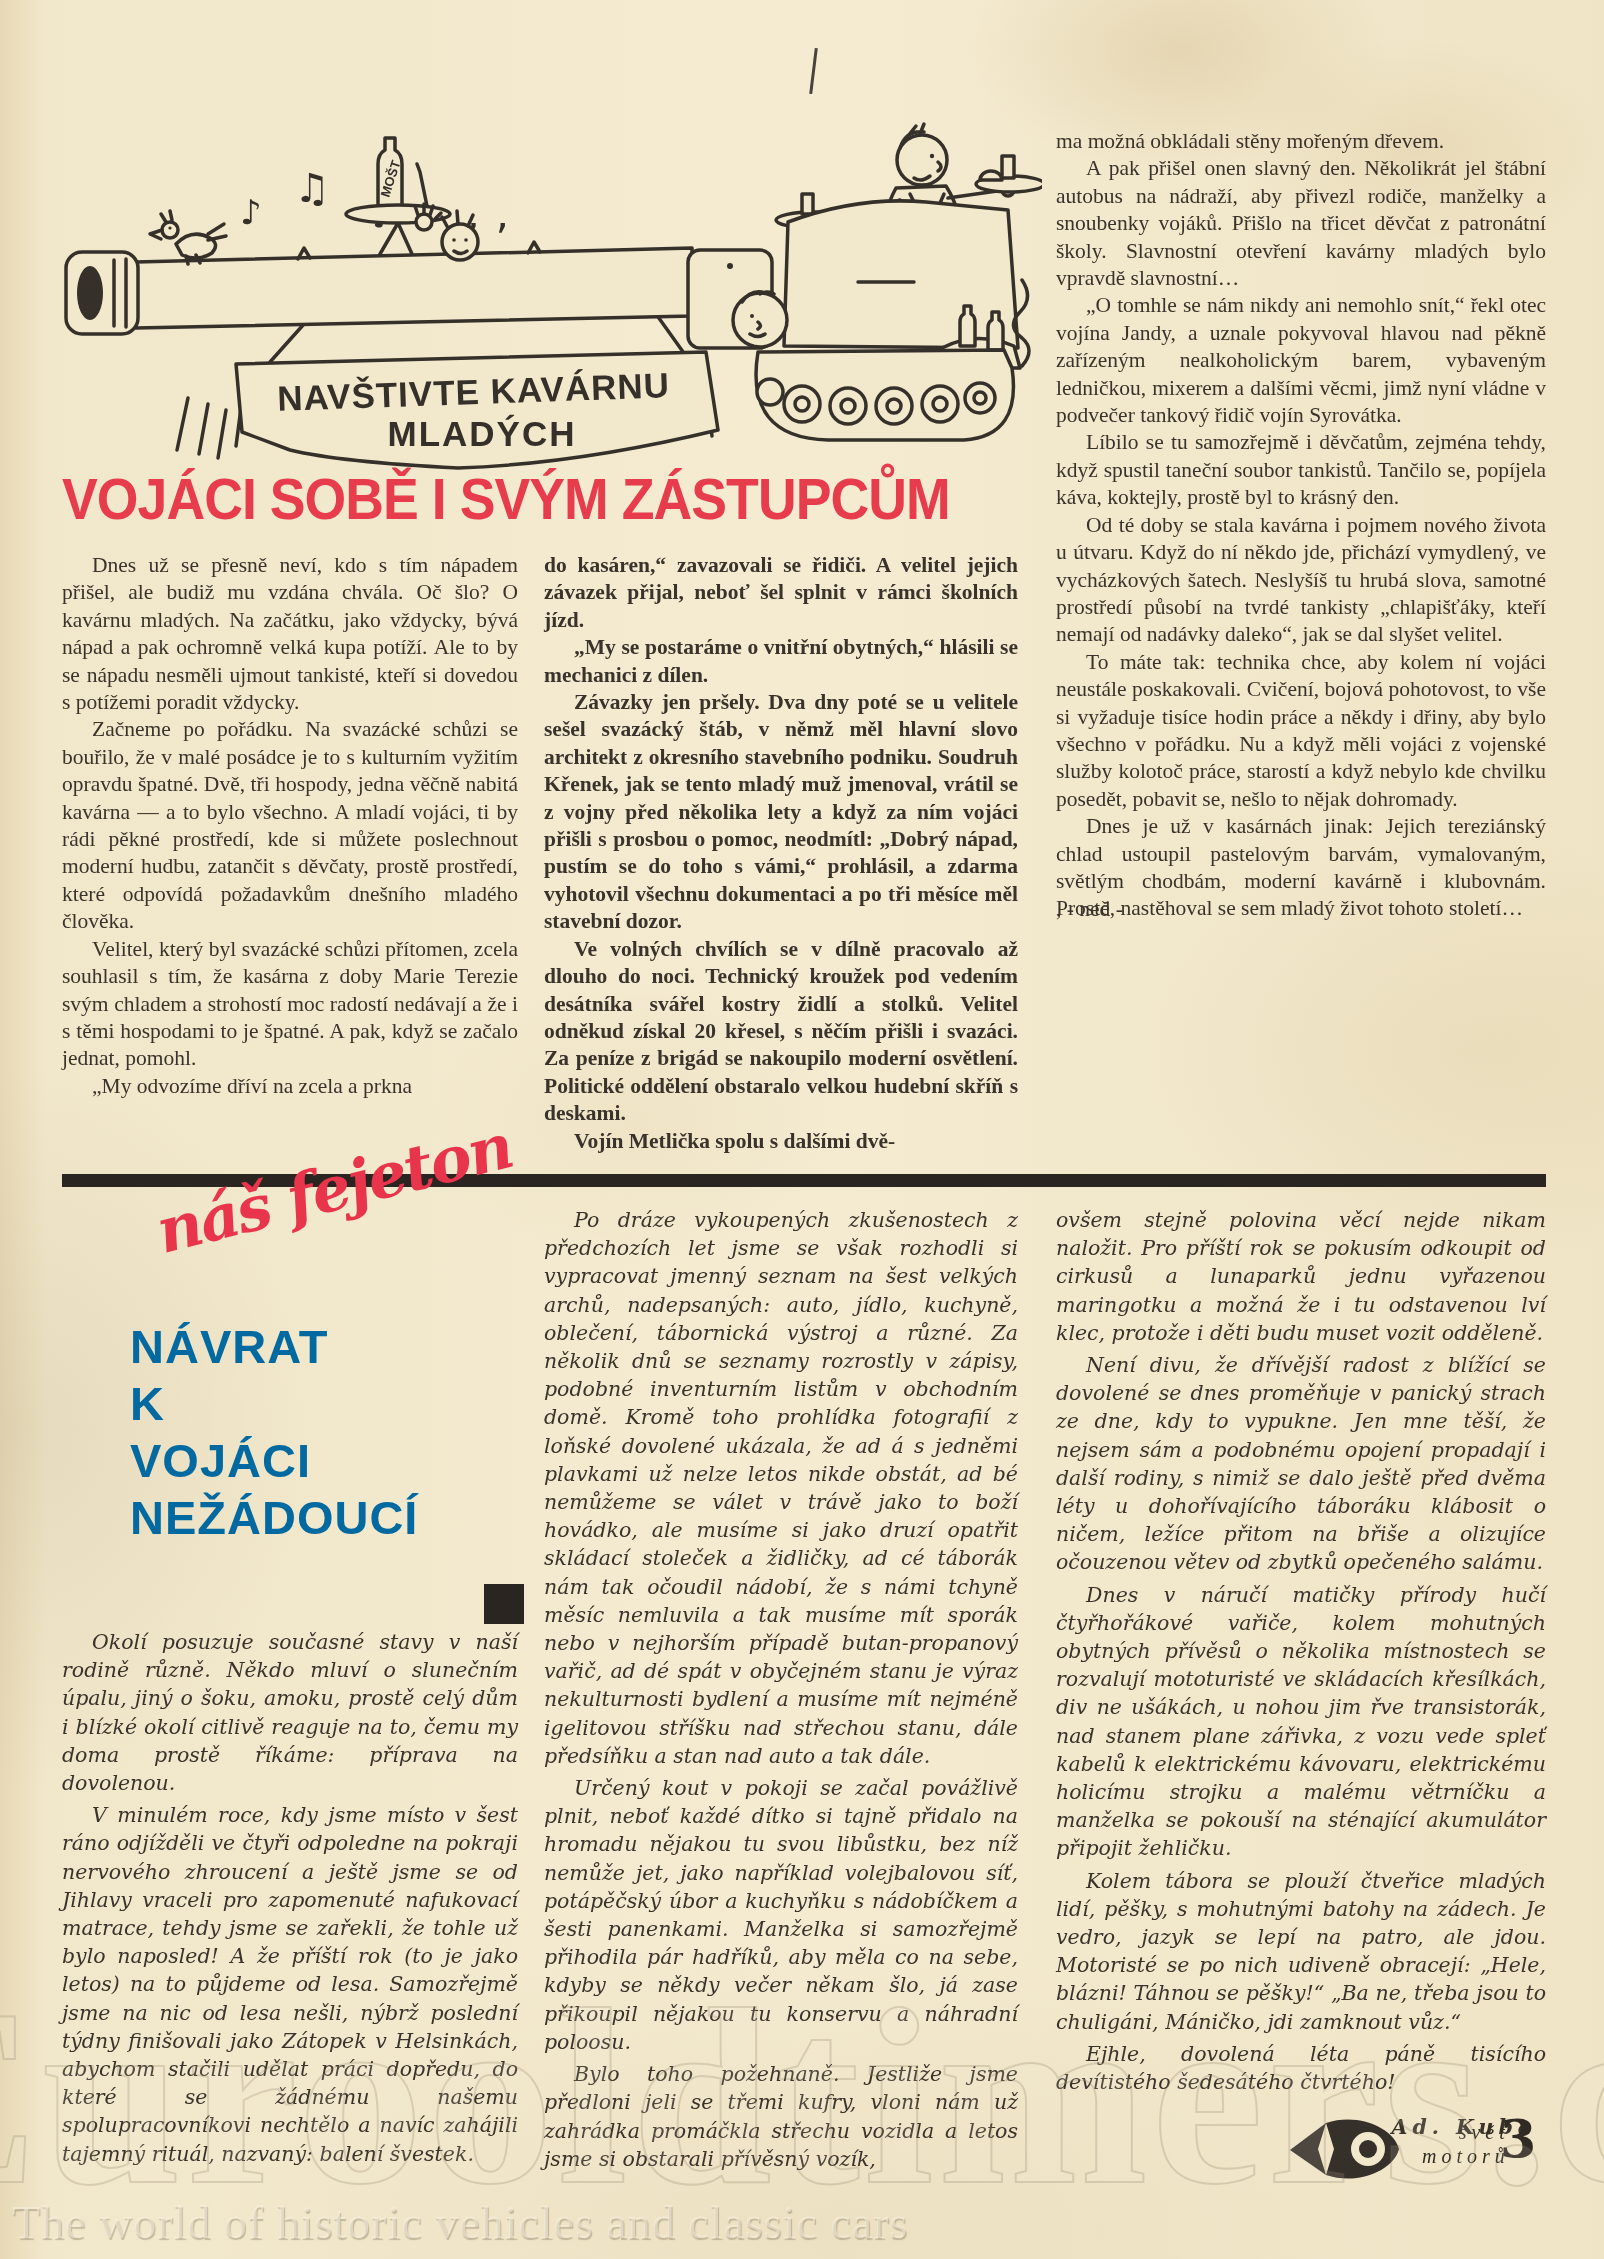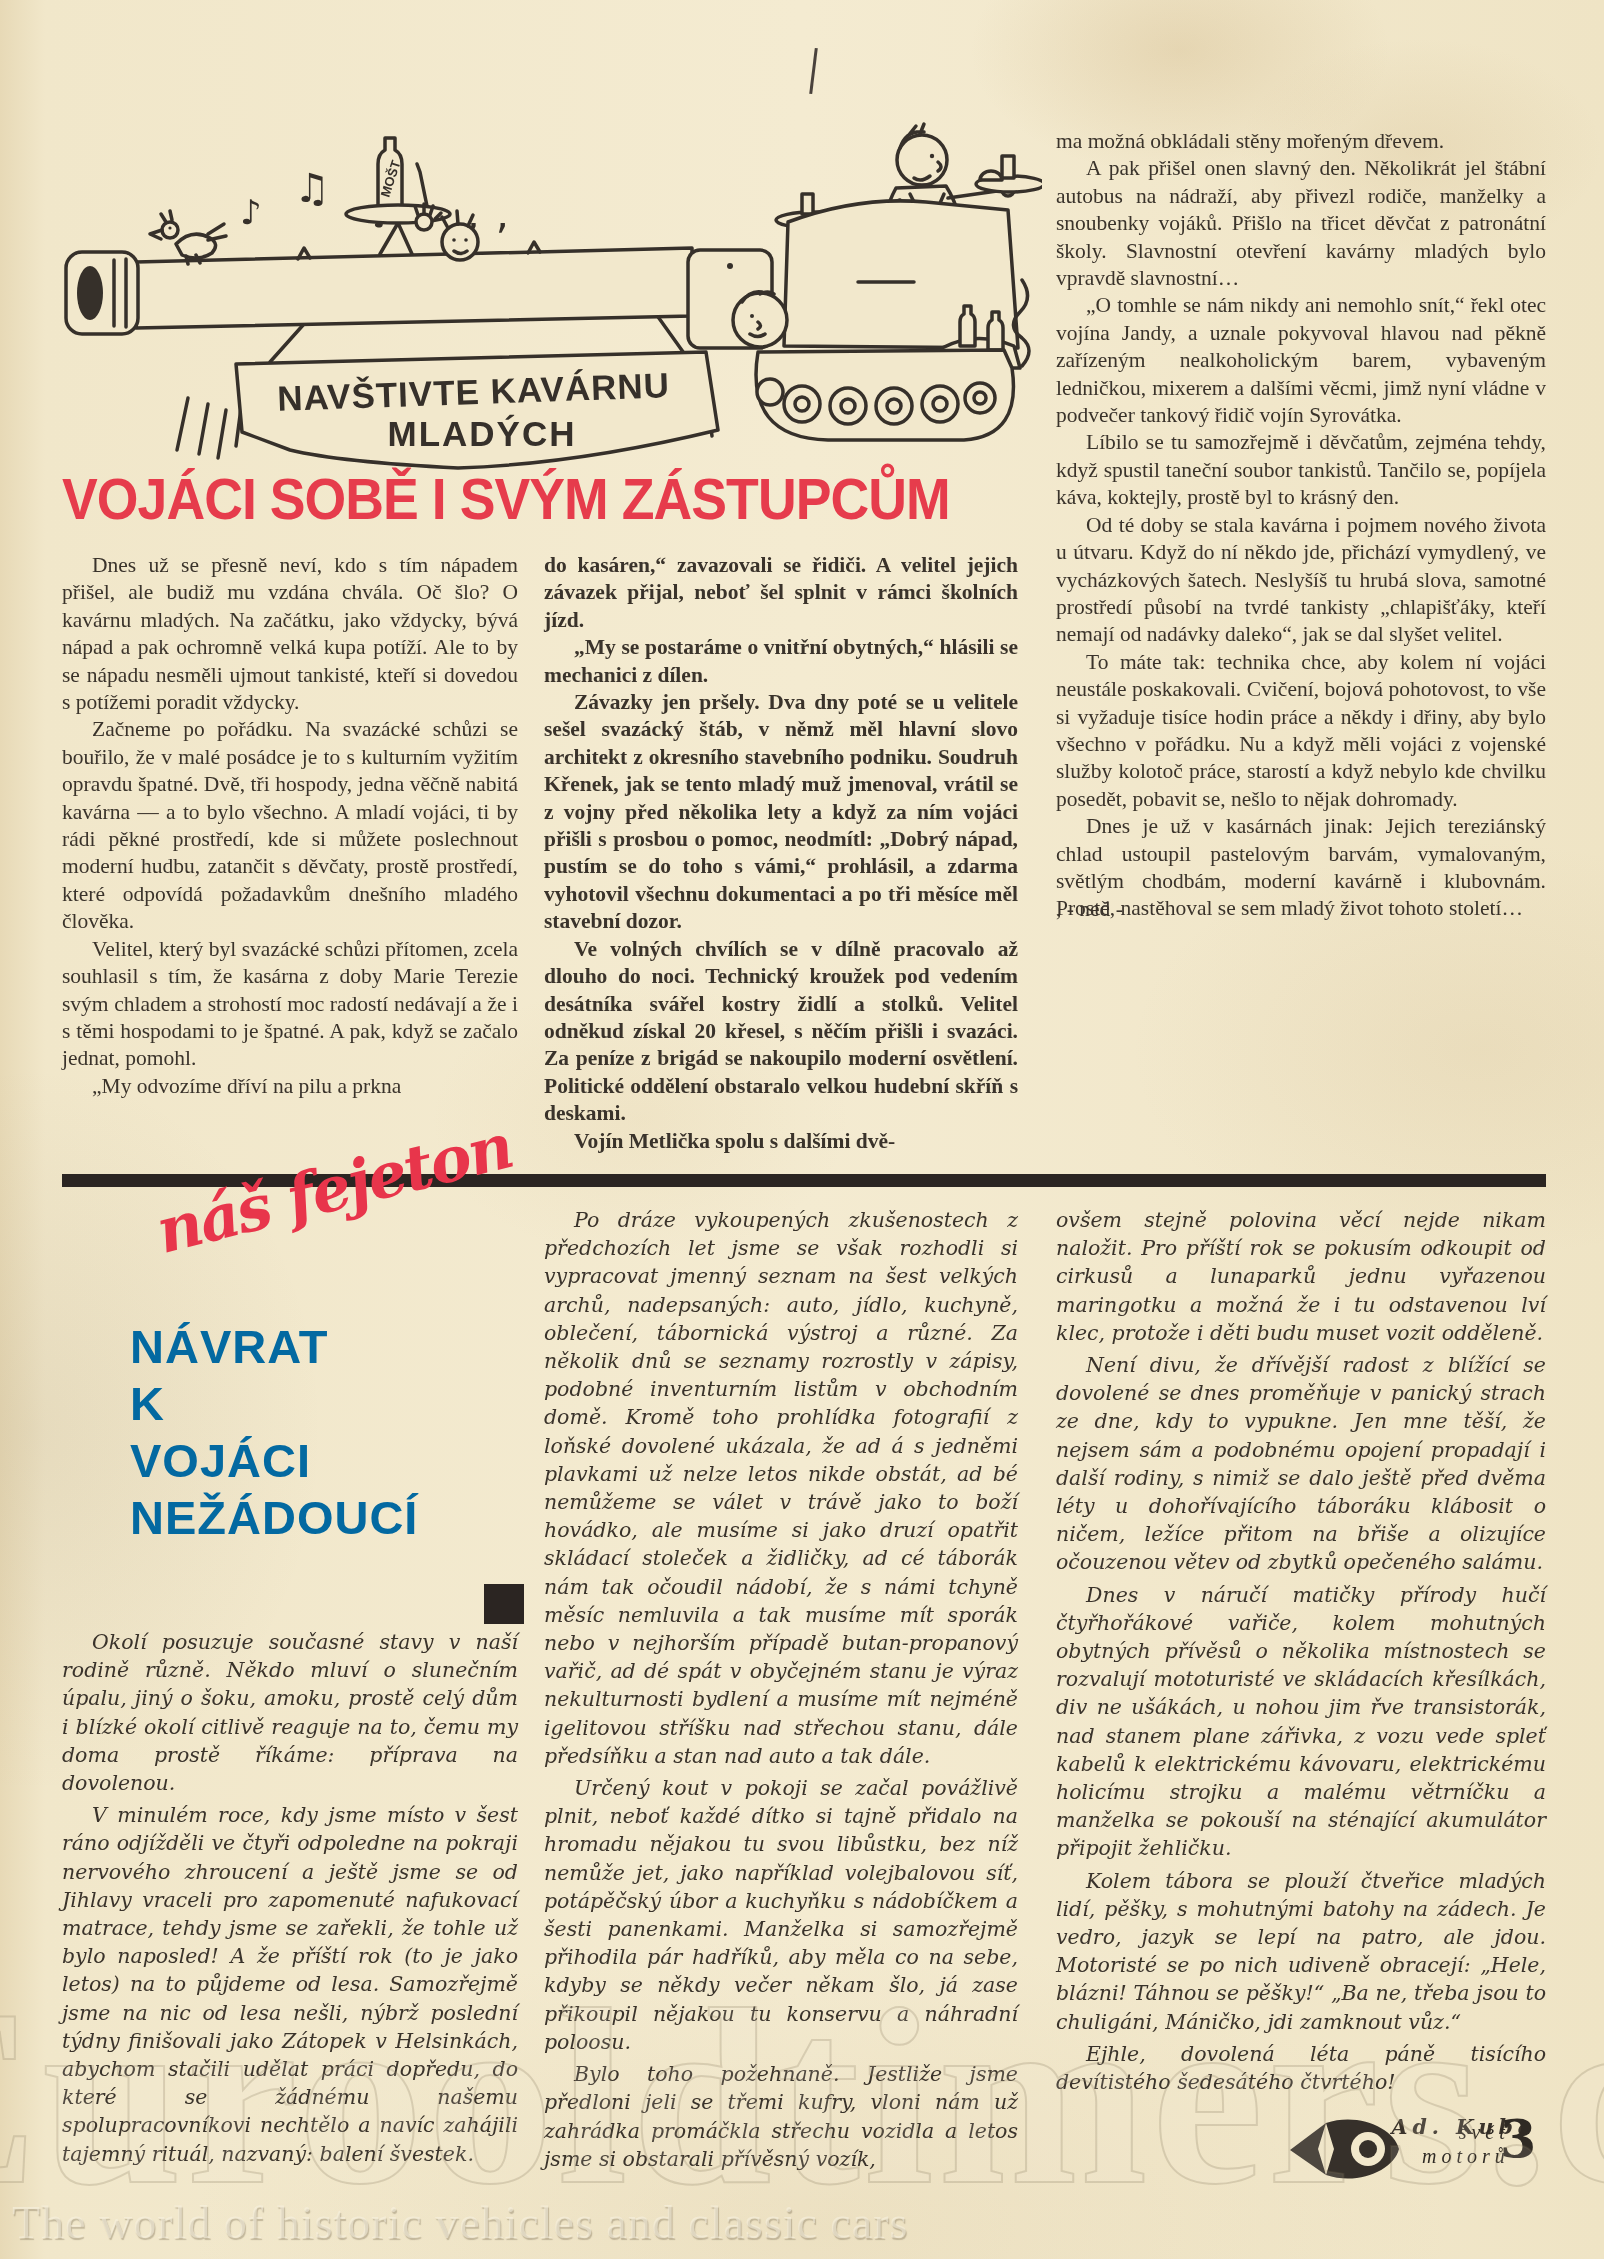--- a/index.html
+++ b/index.html
@@ -186,21 +186,21 @@
 
   <path class="ln" d="M964,178 q12,18 -2,32 q-14,14 2,26 q14,12 0,28"></path>
 </svg>
 
 <div class="abs headline" style="left:62px;top:466px;">VOJÁCI SOBĚ I SVÝM ZÁSTUPCŮM</div>
 
 <div class="col serif1" style="left:62px;top:552px;width:456px;">
   <p>Dnes už se přesně neví, kdo s tím nápadem přišel, ale budiž mu vzdána chvála. Oč šlo? O kavárnu mladých. Na začátku, jako vždycky, bývá nápad a pak ochromně velká kupa potíží. Ale to by se nápadu nesměli ujmout tankisté, kteří si dovedou s potížemi poradit vždycky.</p>
   <p>Začneme po pořádku. Na svazácké schůzi se bouřilo, že v malé posádce je to s kulturním vyžitím opravdu špatné. Dvě, tři hospody, jedna věčně nabitá kavárna — a to bylo všechno. A mladí vojáci, ti by rádi pěkné prostředí, kde si můžete poslechnout moderní hudbu, zatančit s děvčaty, prostě prostředí, které odpovídá požadavkům dnešního mladého člověka.</p>
   <p>Velitel, který byl svazácké schůzi přítomen, zcela souhlasil s tím, že kasárna z doby Marie Terezie svým chladem a strohostí moc radostí nedávají a že i s těmi hospodami to je špatné. A pak, když se začalo jednat, pomohl.</p>
-  <p>„My odvozíme dříví na pilu a prkna</p>
+  <p>„My odvozíme dříví na zcela a prkna</p>
 </div>
 
 <div class="col serif1" style="left:544px;top:552px;width:474px;font-weight:bold;">
   <p class="cont">do kasáren,“ zavazovali se řidiči. A velitel jejich závazek přijal, neboť šel splnit v rámci školních jízd.</p>
   <p>„My se postaráme o vnitřní obytných,“ hlásili se mechanici z dílen.</p>
   <p>Závazky jen pršely. Dva dny poté se u velitele sešel svazácký štáb, v němž měl hlavní slovo architekt z okresního stavebního podniku. Soudruh Křenek, jak se tento mladý muž jmenoval, vrátil se z vojny před několika lety a když za ním vojáci přišli s prosbou o pomoc, neodmítl: „Dobrý nápad, pustím se do toho s vámi,“ prohlásil, a zdarma vyhotovil všechnu dokumentaci a po tři měsíce měl stavební dozor.</p>
   <p>Ve volných chvílích se v dílně pracovalo až dlouho do noci. Technický kroužek pod vedením desátníka svářel kostry židlí a stolků. Velitel odněkud získal 20 křesel, s něčím přišli i svazáci. Za peníze z brigád se nakoupilo moderní osvětlení. Politické oddělení obstaralo velkou hudební skříň s deskami.</p>
   <p>Vojín Metlička spolu s dalšími dvě-</p>
 </div>
 

